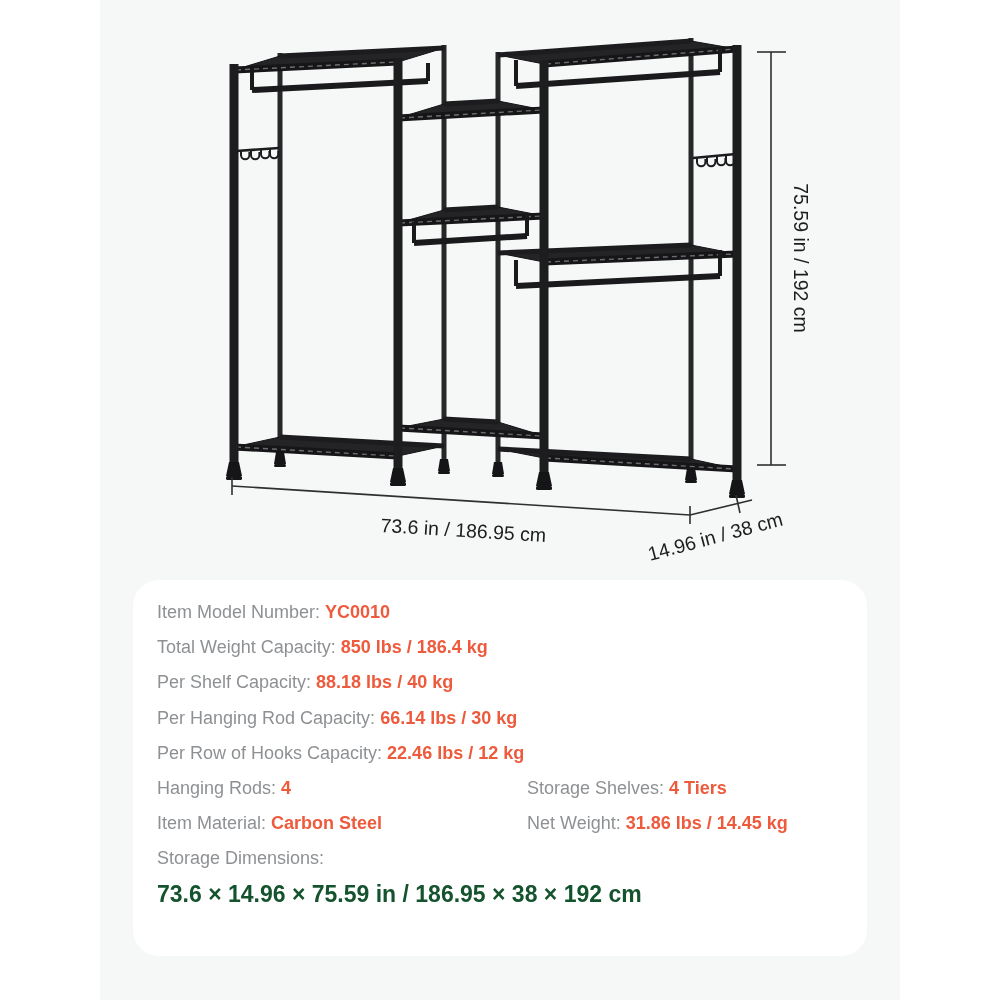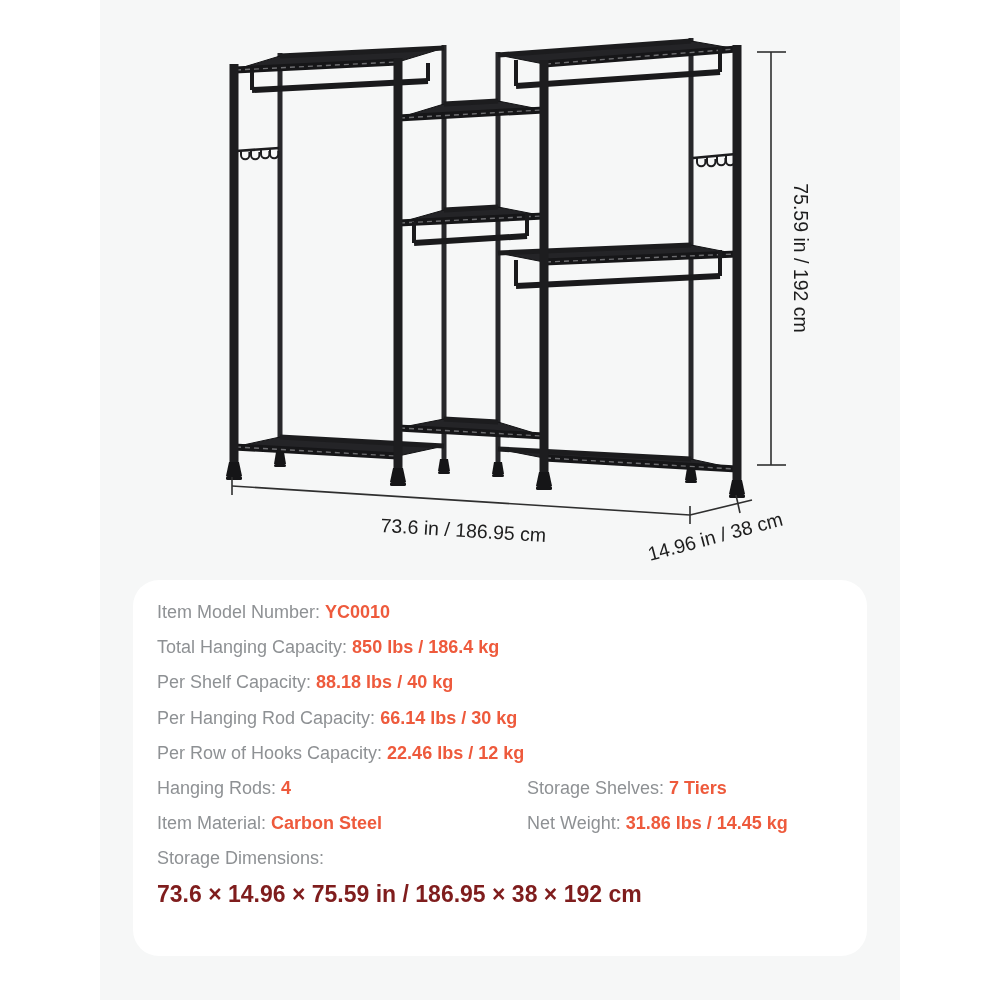--- a/index.html
+++ b/index.html
@@ -9,21 +9,21 @@
        background:#f6f7f7;}
   .diagram-svg{position:absolute;left:0;top:0;}
   .spec-panel{position:absolute;left:133px;top:580px;width:734px;height:376px;
        background:#ffffff;border-radius:26px;box-sizing:border-box;
        padding:15px 24px 0 24px;}
   .spec-row{font-size:18px;line-height:35.2px;color:#8e9194;white-space:nowrap;}
   .spec-value{color:#ee5a3c;font-weight:700;}
   .pair-row{position:relative;}
   .pair-right{position:absolute;left:370px;top:0;}
   .dims-value-row{font-size:23px;line-height:35.2px;white-space:nowrap;
-       color:#7f1d1d;font-weight:700;}
+       color:#14532d;font-weight:700;}
   .dim-text{font-size:19.5px;fill:#1d1d1d;}
 </style>
 </head>
 <body>
 
 <div class="canvas-band"></div>
 
 <svg class="diagram-svg" width="1000" height="565" viewBox="0 0 1000 565">
 
   <g stroke-linecap="butt">
@@ -164,32 +164,32 @@
     <line x1="690" y1="515" x2="752" y2="500"></line>
     <line x1="736" y1="495" x2="740" y2="513"></line>
   </g>
   <text class="dim-text" x="717" y="543" text-anchor="middle" transform="rotate(-15 717 543)">14.96 in / 38 cm</text>
 </svg>
 
 <div class="spec-panel">
 
   <div class="spec-row"><span>Item Model Number: </span><span class="spec-value">YC0010</span></div>
 
-  <div class="spec-row"><span>Total Hanging Capacity: </span><span class="spec-value">850 lbs / 186.4 kg</span></div>
+  <div class="spec-row"><span>Total Weight Capacity: </span><span class="spec-value">850 lbs / 186.4 kg</span></div>
 
   <div class="spec-row"><span>Per Shelf Capacity: </span><span class="spec-value">88.18 lbs / 40 kg</span></div>
 
   <div class="spec-row"><span>Per Hanging Rod Capacity: </span><span class="spec-value">66.14 lbs / 30 kg</span></div>
 
   <div class="spec-row"><span>Per Row of Hooks Capacity: </span><span class="spec-value">22.46 lbs / 12 kg</span></div>
 
 
   <div class="spec-row pair-row">
     <span><span>Hanging Rods: </span><span class="spec-value">4</span></span>
-    <span class="pair-right"><span>Storage Shelves: </span><span class="spec-value">7 Tiers</span></span>
+    <span class="pair-right"><span>Storage Shelves: </span><span class="spec-value">4 Tiers</span></span>
   </div>
 
   <div class="spec-row pair-row">
     <span><span>Item Material: </span><span class="spec-value">Carbon Steel</span></span>
     <span class="pair-right"><span>Net Weight: </span><span class="spec-value">31.86 lbs / 14.45 kg</span></span>
   </div>
 
   <div class="spec-row"><span>Storage Dimensions:</span></div>
 
   <div class="dims-value-row">73.6 × 14.96 × 75.59 in / 186.95 × 38 × 192 cm</div>

